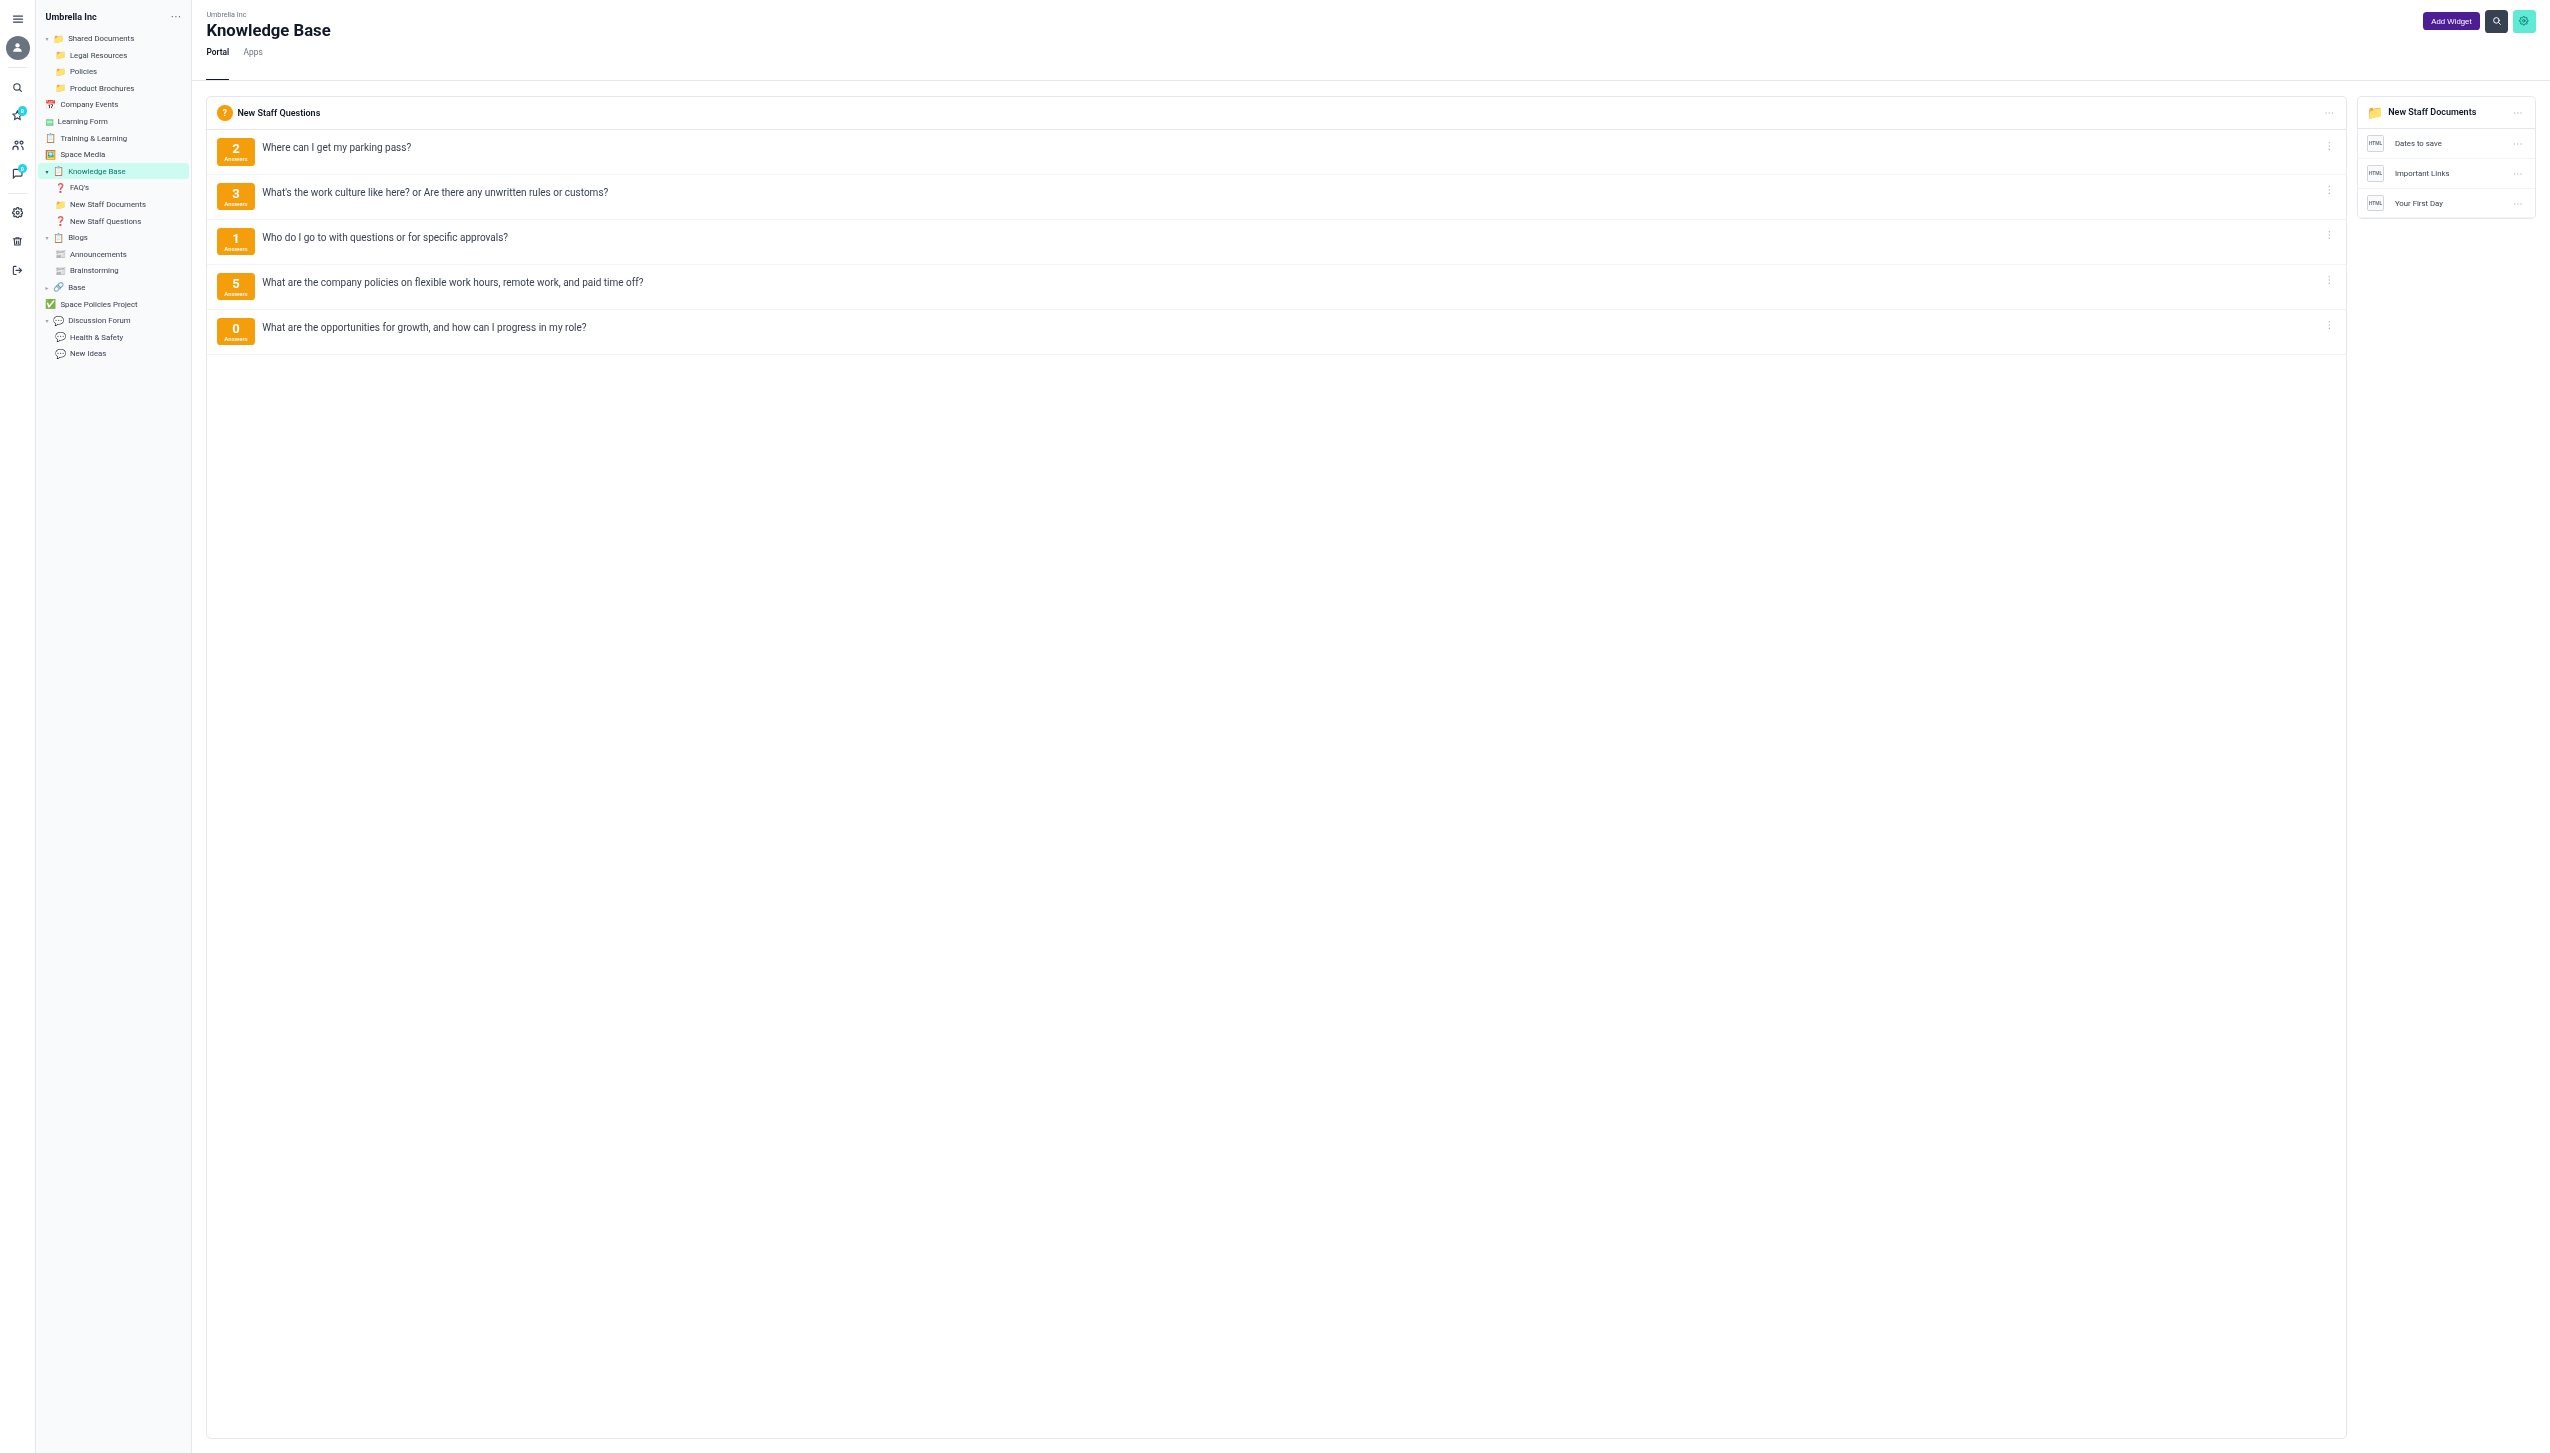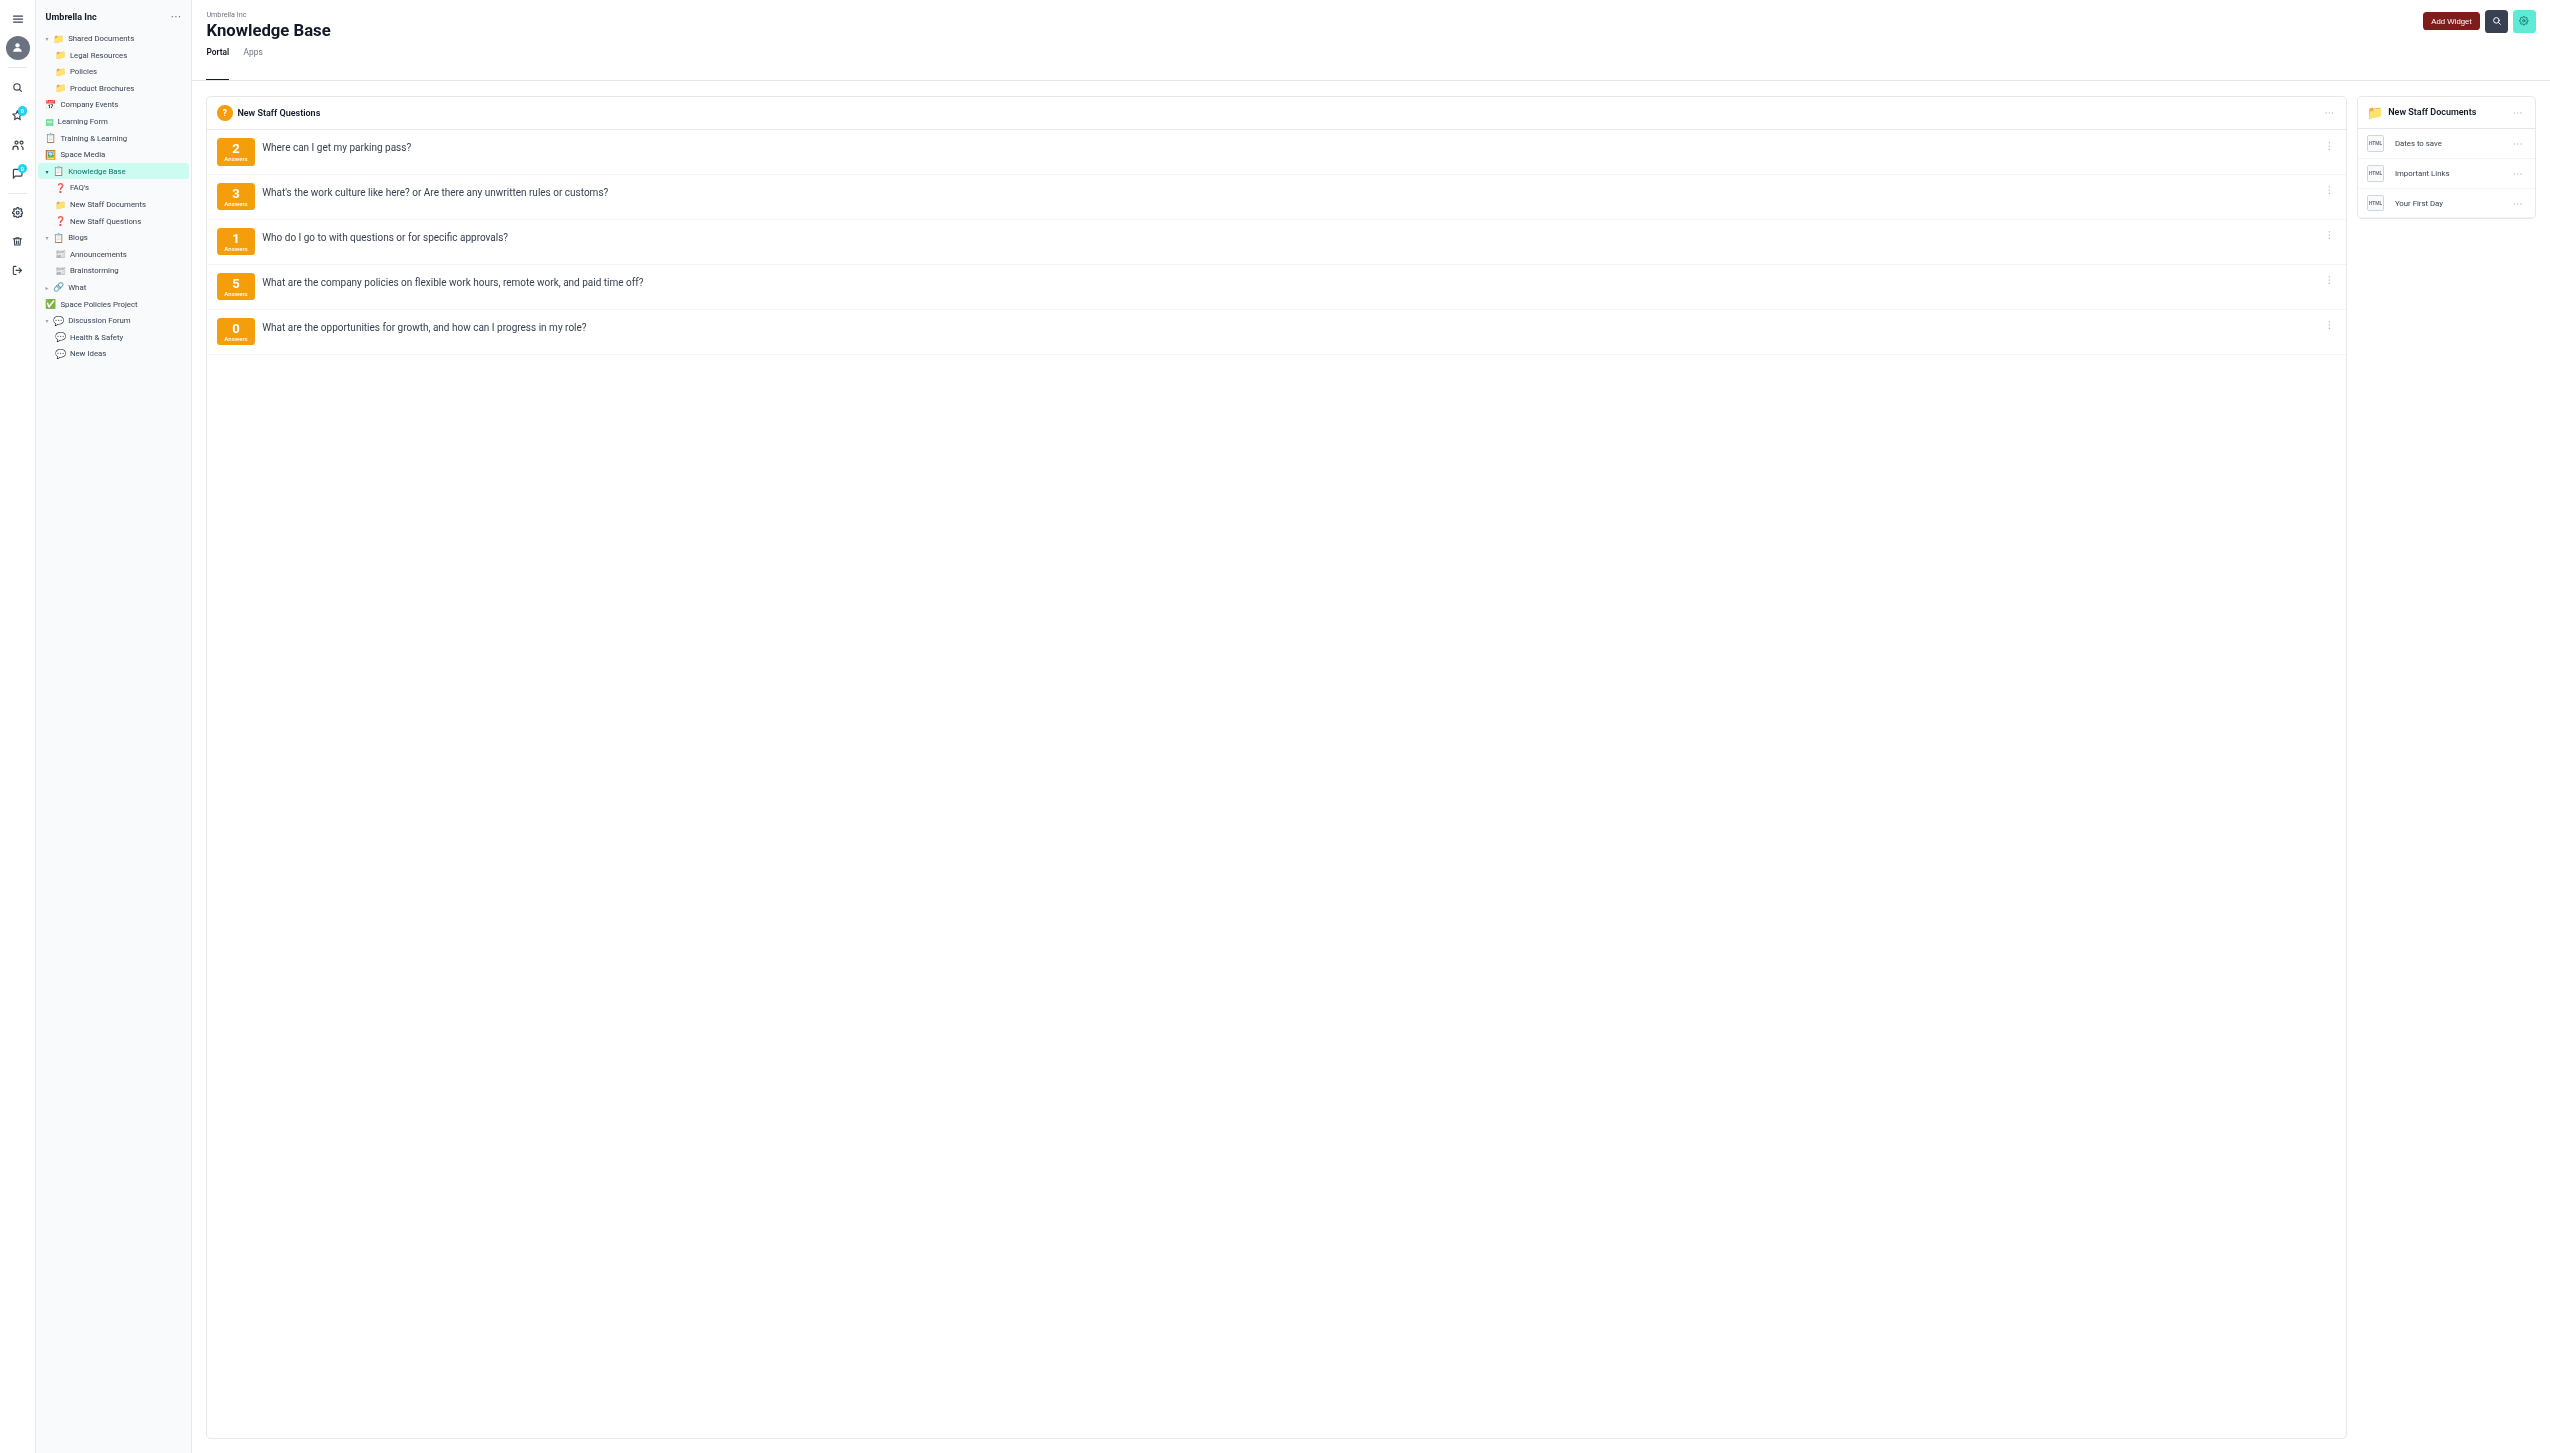--- a/index.html
+++ b/index.html
@@ -149,21 +149,21 @@
     
     .top-actions {
       position: absolute;
       top: 9.6px;
       right: 14.4px;
       display: flex;
       align-items: center;
       gap: 4.8px;
     }
     .btn-add-widget {
-      background: #7f1d1d;
+      background: #4c1d95;
       color: #fff;
       border: none;
       padding: 4.8px 8.4px;
       border-radius: 3.6px;
       cursor: pointer;
       font-size: 7.8px;
       font-weight: 500;
     }
     .btn-icon {
       width: 23px;
@@ -463,21 +463,21 @@
     <span class="nav-label">Announcements</span>
   </div>
   <div class="nav-item nav-child">
     <span class="nav-icon" style="color:#3b82f6">📰</span>
     <span class="nav-label">Brainstorming</span>
   </div>
 
   <div class="nav-item">
     <span class="chevron">▸</span>
     <span class="nav-icon" style="color:#ef4444">🔗</span>
-    <span class="nav-label">What</span>
+    <span class="nav-label">Base</span>
   </div>
 
   <div class="nav-item">
     <span class="nav-icon" style="color:#ef4444">✅</span>
     <span class="nav-label">Space Policies Project</span>
   </div>
 
   <div class="nav-item">
     <span class="chevron">▾</span>
     <span class="nav-icon">💬</span>

